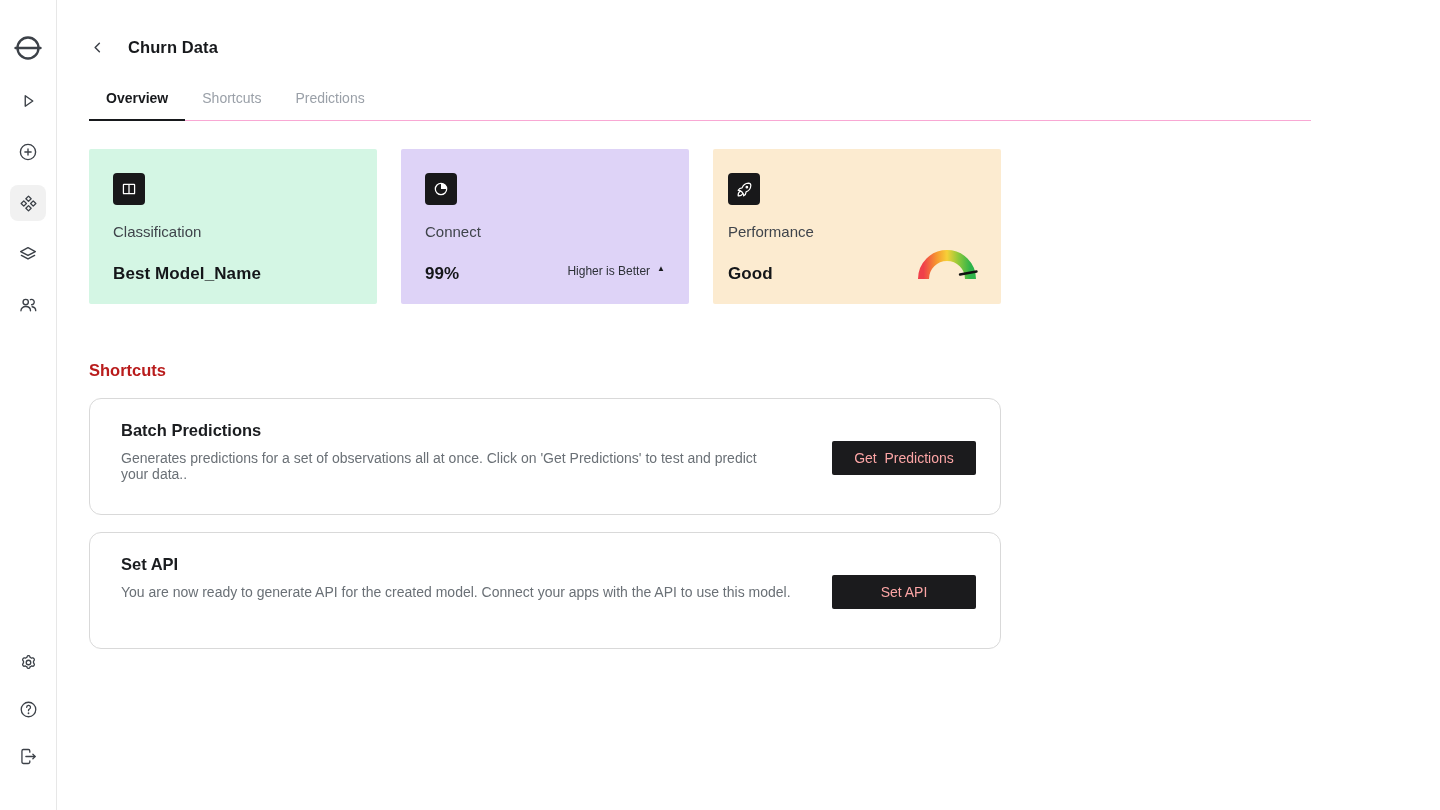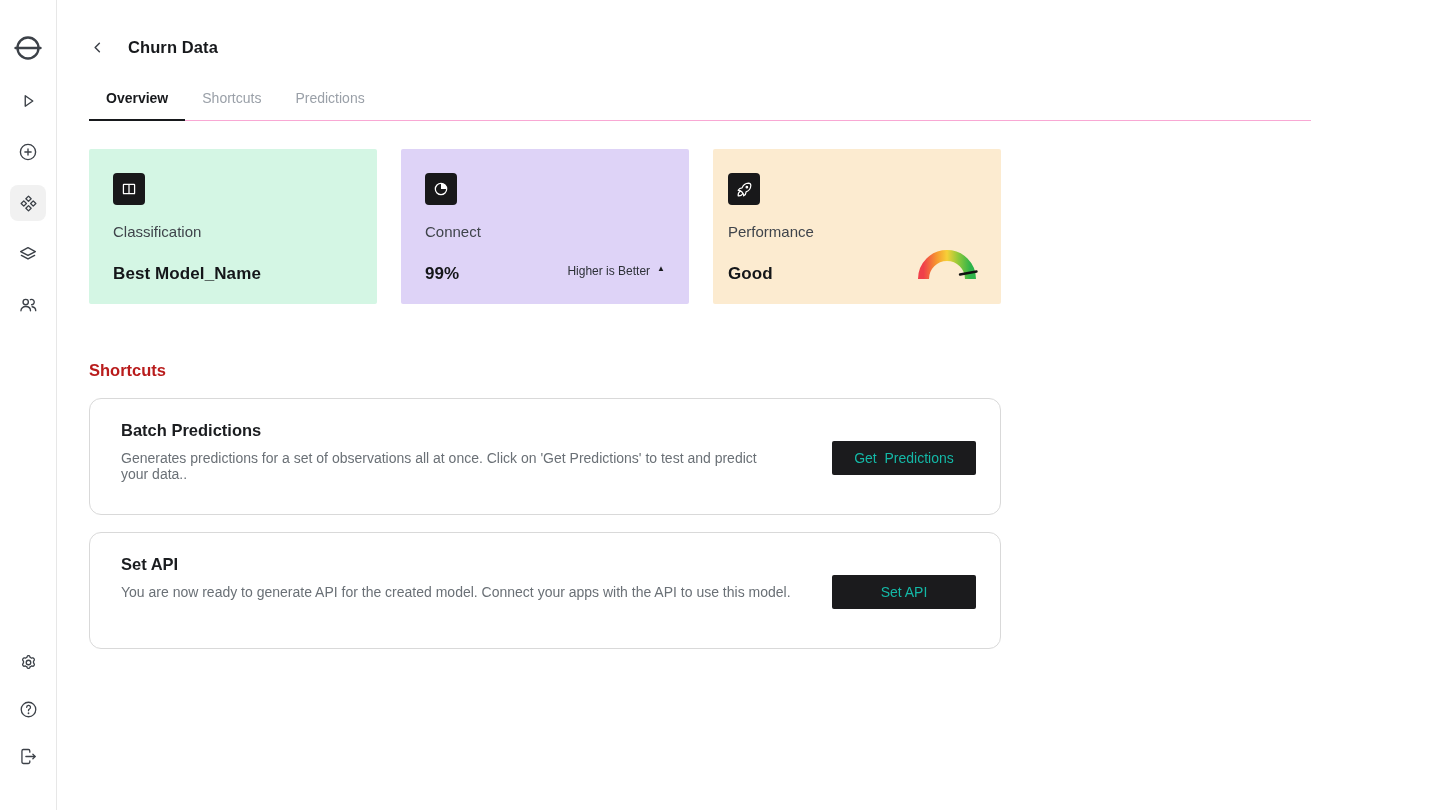--- a/index.html
+++ b/index.html
@@ -90,21 +90,21 @@
     position: relative;
   }
   .shortcut-card + .shortcut-card { margin-top: 17px; }
   .shortcut-title { font-size: 16.5px; font-weight: 600; color: #1b1d20; }
   .shortcut-desc { margin-top: 10px; font-size: 14px; line-height: 16px; color: #6a7076; }
   .desc-batch { max-width: 665px; }
   .desc-api { max-width: 700px; }
   .shortcut-btn {
     position: absolute; right: 24px; top: 42px;
     height: 34px; min-width: 144px;
-    background: #1b1b1d; color: #14b8a6;
+    background: #1b1b1d; color: #fca5a5;
     border: none; border-radius: 2px;
     font-family: "Liberation Sans", sans-serif;
     font-size: 14px; font-weight: 500;
     padding: 0 20px;
     white-space: pre;
     cursor: pointer;
   }
 </style>
 </head>
 <body>

